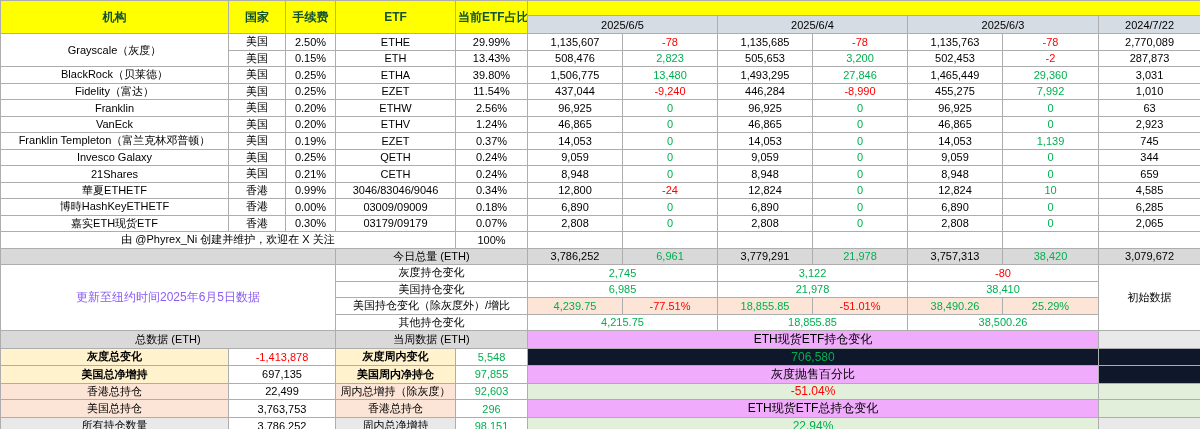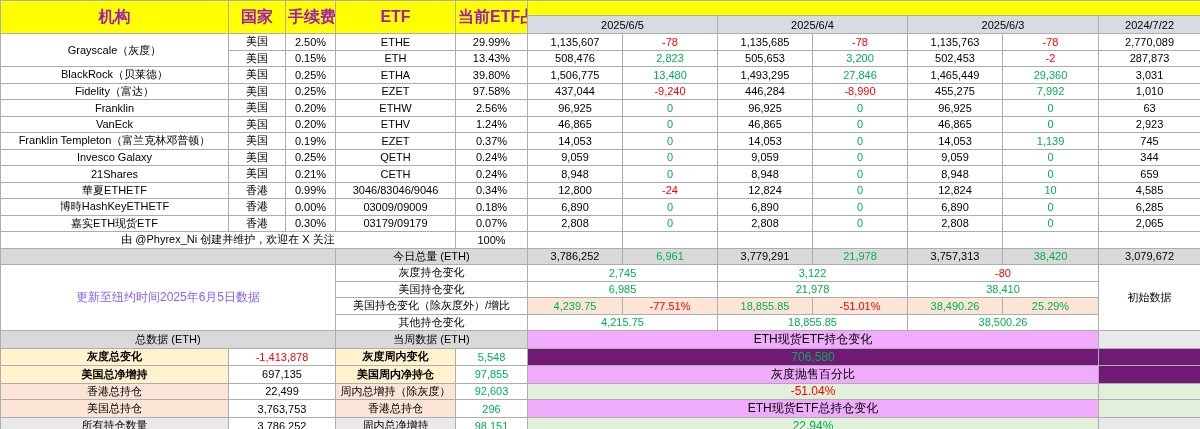--- a/index.html
+++ b/index.html
@@ -4,28 +4,28 @@
 <style>
   html,body{margin:0;padding:0;background:#ffffff;}
   body{font-family:"Liberation Sans","DejaVu Sans",sans-serif;}
   table{border-collapse:collapse;table-layout:fixed;width:1200px;}
   td{border:1px solid #adadad;text-align:center;vertical-align:middle;
      padding:0 2px;height:15px;font-size:11px;color:#000;
      overflow:hidden;white-space:nowrap;box-sizing:border-box;}
   tr{height:16.5px;}
   tr.r-top{height:14px;}
   tr.r-date{height:18px;}
-  .hdr-yellow{background:#ffff00;color:#a21caf;font-weight:bold;font-size:16px;}
+  .hdr-yellow{background:#ffff00;color:#14532d;font-weight:bold;font-size:12px;}
   .hdr-date{background:#d6dce4;font-size:11px;}
   .pos{color:#00b050;}
   .neg{color:#ff0000;}
   .bg-gray{background:#d9d9d9;}
   .bg-peach{background:#fce4d6;}
   .bg-yellow-l{background:#fff2cc;font-weight:bold;}
-  .bg-lav{background:#701a75;}
+  .bg-lav{background:#0f172a;}
   .bg-green-l{background:#e2efda;}
   .bg-lgray{background:#e9e9e9;}
   .bg-chdr{background:#f0abfc;}
   .note{color:#8b5cf6;font-size:12px;}
   .center-txt{font-size:12px;}
 </style>
 </head>
 <body>
 
 <table>
@@ -99,21 +99,21 @@
     <td class="chg pos">27,846</td>
     <td>1,465,449</td>
     <td class="chg pos">29,360</td>
     <td>3,031</td>
   </tr>
   <tr>
     <td>Fidelity（富达）</td>
     <td>美国</td>
     <td>0.25%</td>
     <td>EZET</td>
-    <td>97.58%</td>
+    <td>11.54%</td>
     <td>437,044</td>
     <td class="chg neg">-9,240</td>
     <td>446,284</td>
     <td class="chg neg">-8,990</td>
     <td>455,275</td>
     <td class="chg pos">7,992</td>
     <td>1,010</td>
   </tr>
   <tr>
     <td>Franklin</td>

